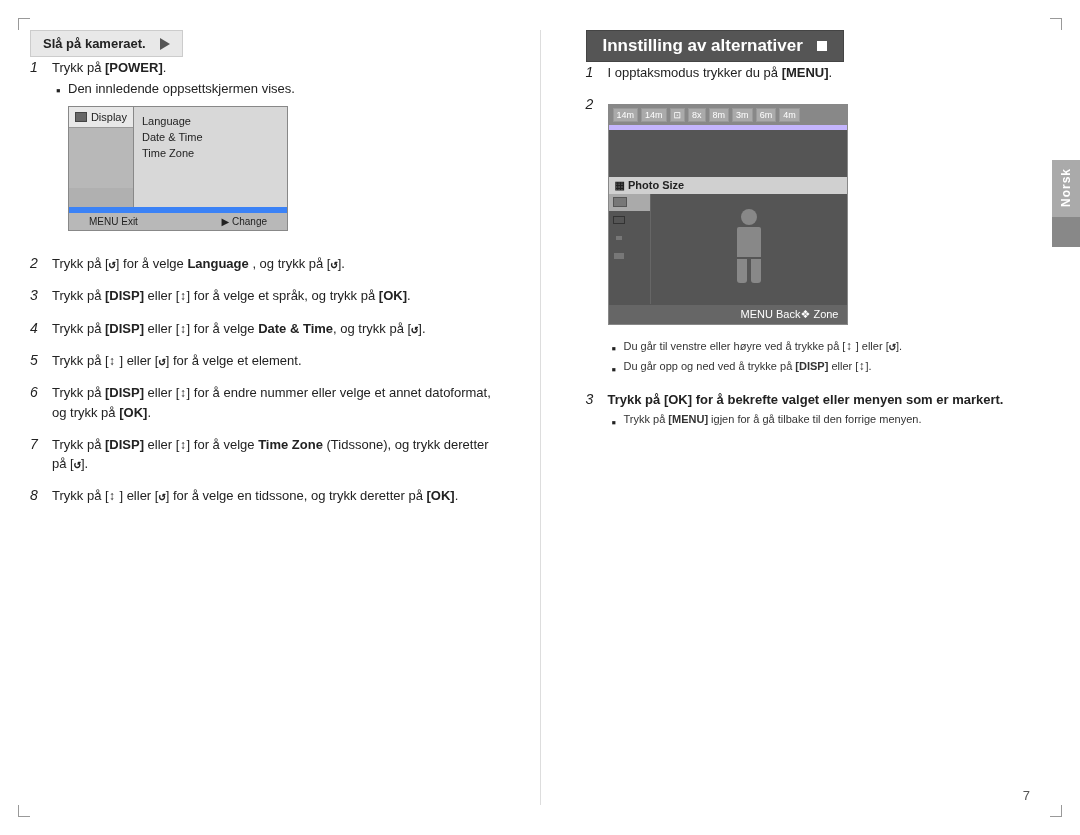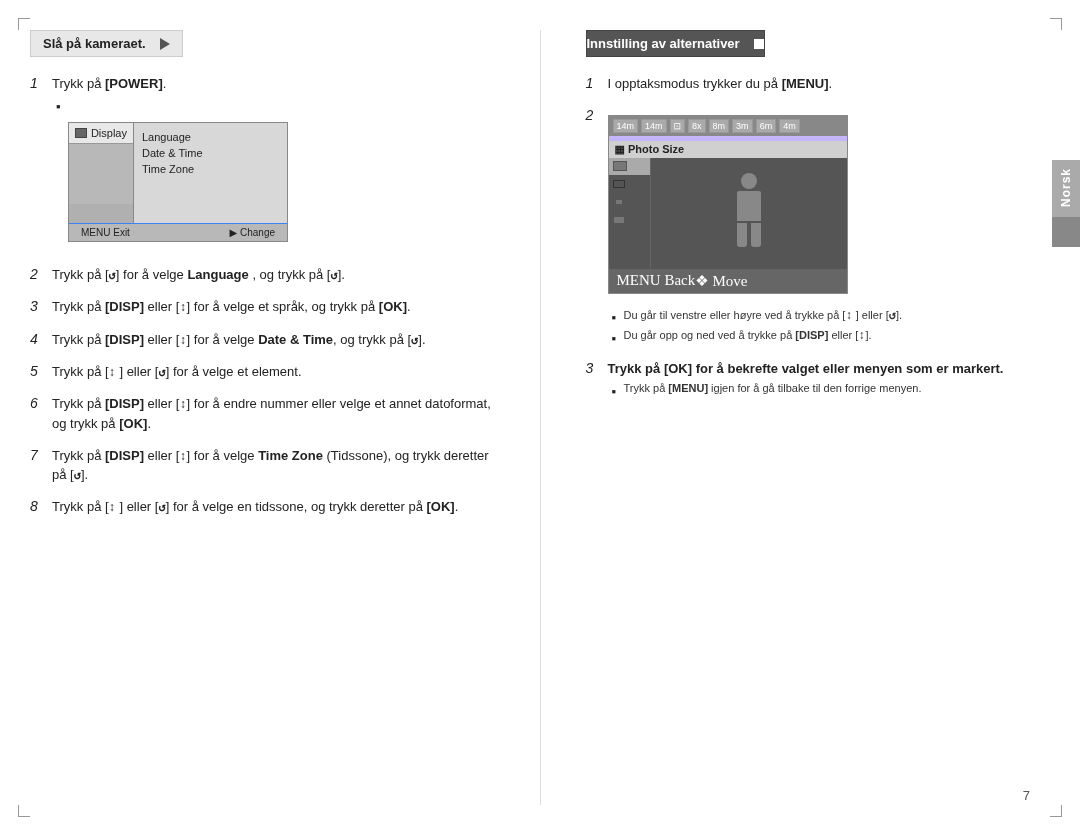--- a/index.html
+++ b/index.html
@@ -77,40 +77,40 @@
 
     .col-right {
       flex: 1;
       padding-left: 10px;
     }
 
     
     .section-header {
       display: flex;
       align-items: center;
-      margin-bottom: 18px;
+      margin-bottom: 2px;
     }
 
     .section-header-left {
       background: #e8e8e8;
       border: 1px solid #ccc;
       padding: 5px 12px;
       font-weight: bold;
       font-size: 13px;
       display: flex;
       align-items: center;
       gap: 6px;
     }
 
     .section-header-right {
       background: #555;
       border: 1px solid #444;
-      padding: 5px 0;
+      padding: 5px 16px;
       font-weight: bold;
-      font-size: 13px;
+      font-size: 17px;
       color: #fff;
       display: flex;
       align-items: center;
       gap: 6px;
     }
 
     .play-icon {
       width: 0;
       height: 0;
       border-top: 6px solid transparent;
@@ -223,22 +223,22 @@
     .camera-menu-item {
       padding: 2px 0;
       font-size: 11px;
       color: #222;
     }
 
     .camera-footer {
       display: flex;
       justify-content: space-between;
       background: #b8b8b8;
-      border-top: 1px solid #3b82f6;
-      padding: 3px 12px;
+      border-top: 6px solid #3b82f6;
+      padding: 3px 20px;
       font-size: 10px;
     }
 
     
     .photo-ui {
       border: 1px solid #888;
       background: #555;
       width: 240px;
       margin: 8px 0 14px 0;
       font-size: 11px;
@@ -331,35 +331,35 @@
 
     .person-leg {
       width: 10px;
       height: 24px;
       background: #888;
       border-radius: 0 0 3px 3px;
     }
 
     .photo-ui-footer {
       display: flex;
-      justify-content: flex-start;
+      justify-content: flex-end;
       background: #666;
       border-top: 1px solid #555;
       padding: 3px 8px;
-      font-size: 15px;
+      font-size: 11px;
       color: #fff;
-      font-family: Liberation Serif, serif;
     }
 
     .highlighted-row {
       background: #d0d0d0;
       padding: 2px 6px;
       font-weight: bold;
       font-size: 11px;
       color: #222;
+      margin-top: 47px;
     }
 
     
     .page-number {
       position: absolute;
       bottom: 32px;
       right: 50px;
       font-size: 13px;
       color: #555;
     }
@@ -400,20 +400,21 @@
           <span class="play-icon"></span>
         </div>
       </div>
 
       <div class="step">
         <span class="step-num"><i>1</i></span>
         <div class="step-content">
           <p>Trykk på <span class="bold">[POWER]</span>.</p>
           <div class="bullet">
             <span class="bullet-dot">▪</span>
+            <span>Den innledende oppsettskjermen vises.</span>
           </div>
 
           <div class="camera-ui">
             <div class="camera-ui-inner">
               <div class="camera-sidebar">
                 <div class="camera-sidebar-item active">
                   <span class="camera-sidebar-icon"></span>
                   <span>Display</span>
                 </div>
                 <div style="height:60px; background:#b8b8b8;"></div>
@@ -549,21 +550,21 @@
                   <div class="person-body"></div>
                   <div class="person-legs">
                     <div class="person-leg"></div>
                     <div class="person-leg"></div>
                   </div>
                 </div>
               </div>
             </div>
             <div class="photo-ui-footer">
               <span>MENU Back</span>
-              <span>❖ Move</span>
+              <span>❖ Zone</span>
             </div>
           </div>
 
           <div class="bullet">
             <span class="bullet-dot">▪</span>
             <span class="small-text">Du går til venstre eller høyre ved å trykke på [<span class="mono">↕</span> ] eller [<span class="mono">↺</span>].</span>
           </div>
           <div class="bullet">
             <span class="bullet-dot">▪</span>
             <span class="small-text">Du går opp og ned ved å trykke på <span class="bold">[DISP]</span> eller [<span class="mono">↕</span>].</span>

